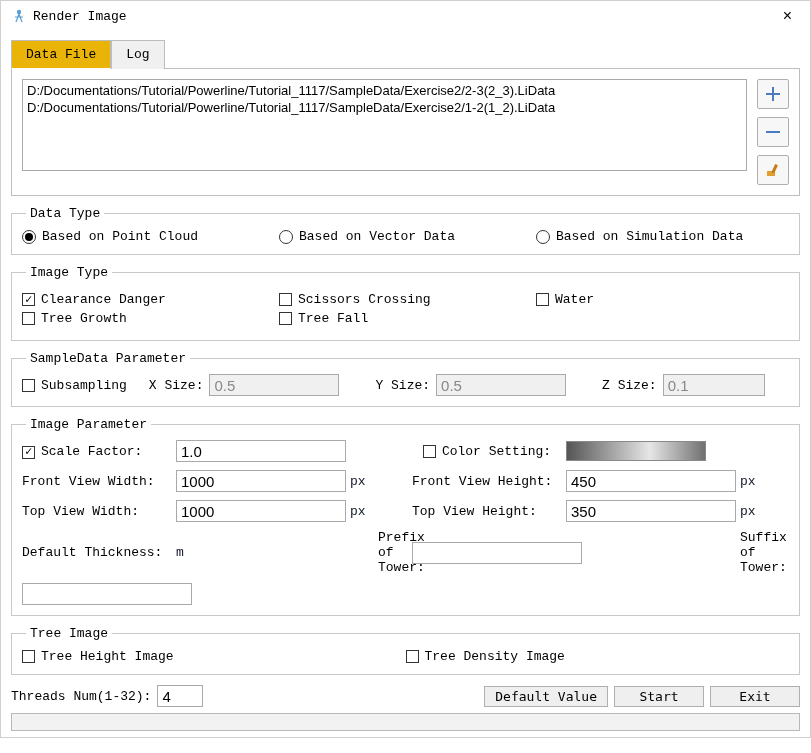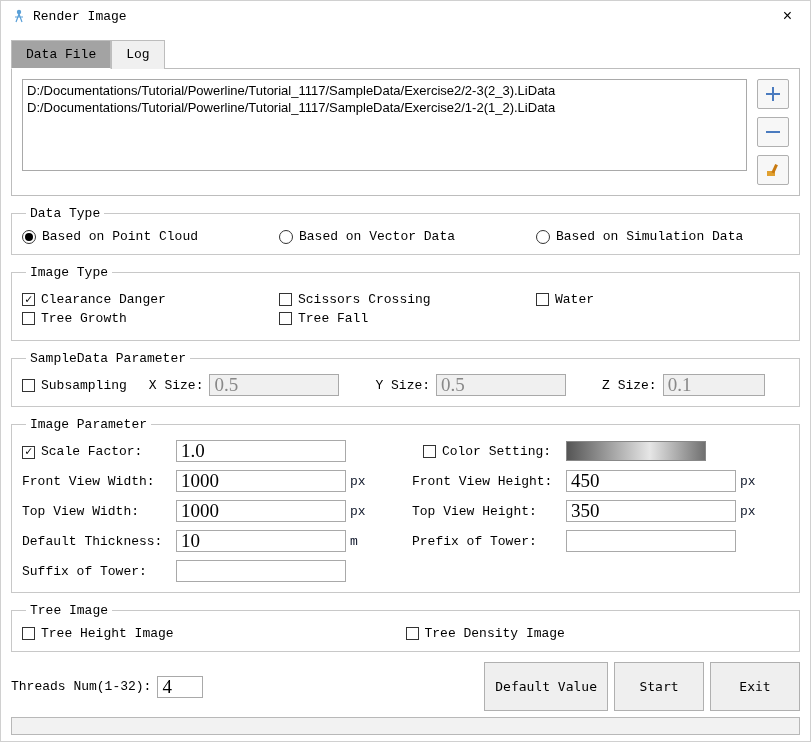--- a/index.html
+++ b/index.html
@@ -49,21 +49,21 @@
 .tab {
   padding: 6px 14px;
   border: 1px solid #bdbdbd;
   border-bottom: none;
   background: #f0f0f0;
   margin-right: 0;
   position: relative;
   top: 1px;
 }
 .tab.active {
-  background: #a3a3a3;
+  background: #eab308;
   border-bottom: 1px solid #ffffff;
 }
 .tabpanel {
   border: 1px solid #bdbdbd;
   border-top: none;
   padding: 10px 10px;
   display: flex;
   gap: 10px;
 }
 .filelist {
@@ -152,22 +152,22 @@
 .two-row .row { margin: 4px 0; }
 .subsamp-row {
   display: flex;
   align-items: center;
   gap: 6px;
 }
 .subsamp-row .lbl { margin-left: 6px; }
 input.txt {
   border: 1px solid #a9a9a9;
   background: #ffffff;
-  font-family: Liberation Serif, serif;
-  font-size: 19px;
+  font-family: Liberation Sans, sans-serif;
+  font-size: 15px;
   padding: 2px 4px;
   height: 22px;
 }
 input.txt.disabled {
   background: #f0f0f0;
   color: #888;
 }
 .imgparam-grid {
   display: grid;
   grid-template-columns: 150px 170px 24px 30px 150px 170px 24px;
@@ -178,21 +178,21 @@
 .btnbar {
   display: flex;
   align-items: center;
   gap: 6px;
   margin: 10px 0 6px 0;
 }
 .btnbar .spacer { flex: 1; }
 .btn {
   border: 1px solid #b0b0b0;
   background: #efefef;
-  padding: 16px 10px;
+  padding: 2px 10px;
   min-width: 90px;
   text-align: center;
   font-family: monospace;
   font-size: 13px;
 }
 .progress {
   height: 18px;
   border: 1px solid #b8b8b8;
   background: #f2f2f2;
   margin-bottom: 2px;
@@ -347,21 +347,20 @@
 
         <span>Top View Width:</span>
         <input class="txt" style="width: 170px;" value="1000">
         <span class="unit">px</span>
         <span></span>
         <span>Top View Height:</span>
         <input class="txt" style="width: 170px;" value="350">
         <span class="unit">px</span>
 
         <span>Default Thickness:</span>
-        <input class="txt" style="width: 170px;" value="10">
         <span class="unit">m</span>
         <span></span>
         <span>Prefix of Tower:</span>
         <input class="txt" style="width: 170px;" value="">
         <span></span>
 
         <span>Suffix of Tower:</span>
         <input class="txt" style="width: 170px;" value="">
         <span></span>
           <span></span>

